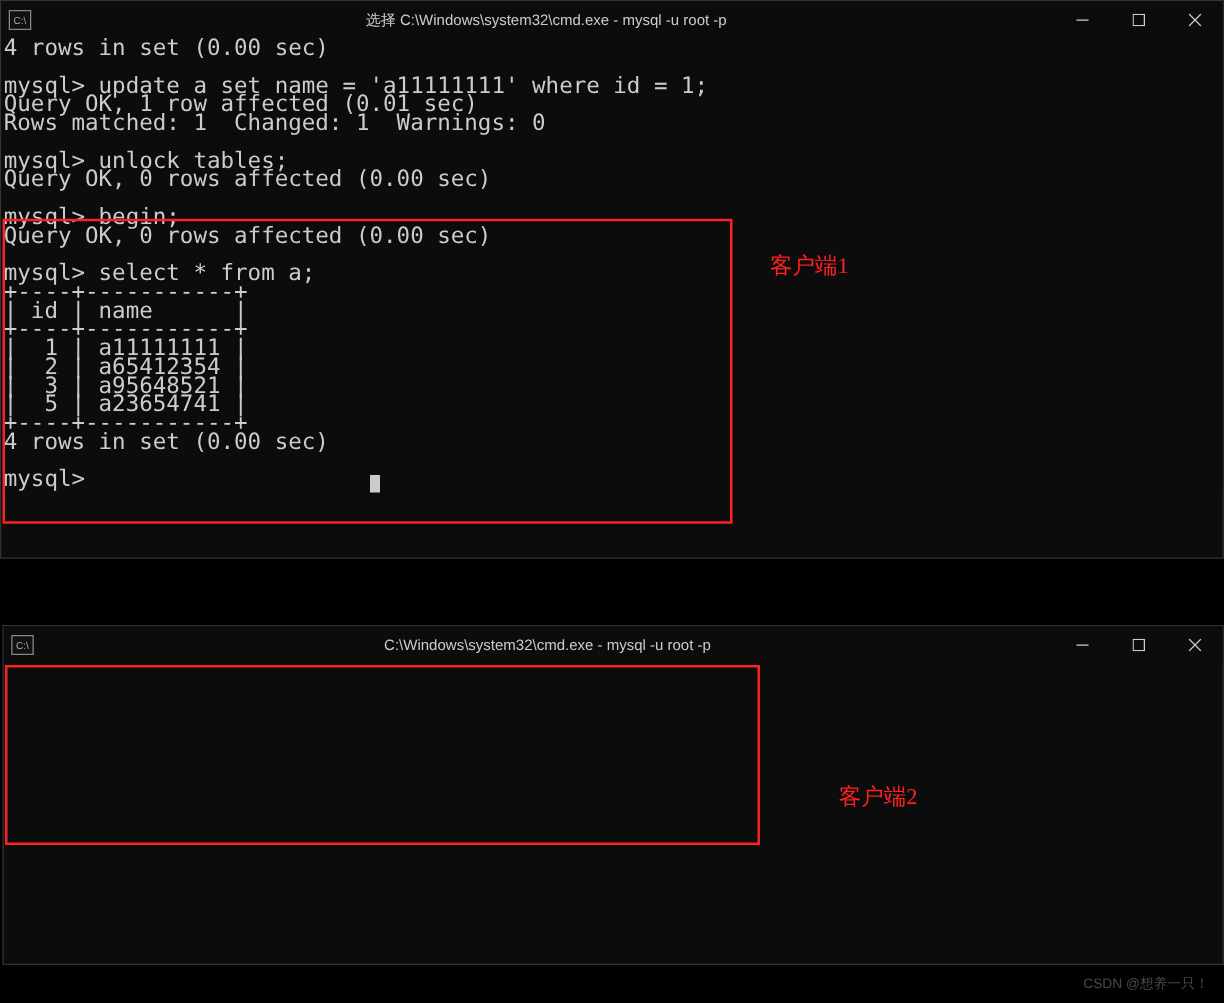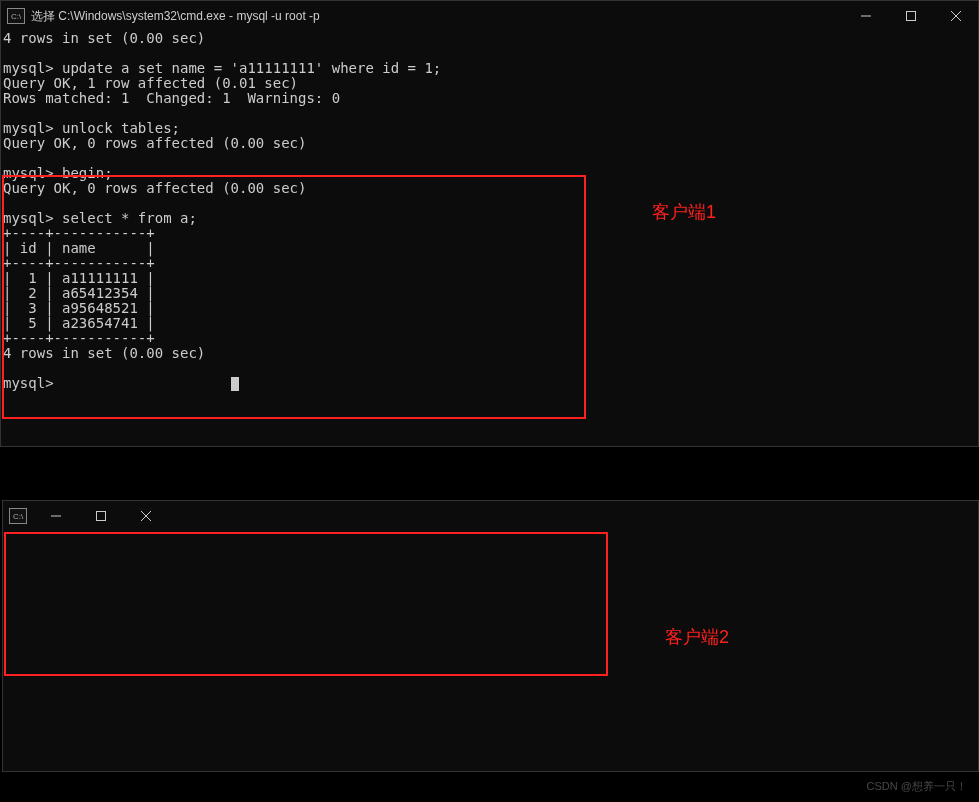--- a/index.html
+++ b/index.html
@@ -34,56 +34,56 @@
     font-size: 8px;
     display: flex;
     align-items: center;
     justify-content: center;
     color: #aaa;
     background: #111;
   }
   .titlebar .title-text {
     flex: 1;
     white-space: nowrap;
+    text-align: center;
   }
   .win-controls {
     display: flex;
     height: 100%;
   }
   .win-btn {
     width: 45px;
     height: 100%;
     display: flex;
     align-items: center;
     justify-content: center;
     color: #ccc;
     font-size: 12px;
     font-family: "Segoe UI", sans-serif;
   }
   .win-btn svg { pointer-events: none; }
   .terminal-body {
     background: #0c0c0c;
     color: #ccc;
-    font-size: 14px;
+    font-size: 18px;
     line-height: 15px;
     padding: 0 2px;
     white-space: pre;
     font-family: "NSimSun","SimSun","Consolas",monospace;
   }
   .redbox {
     position: absolute;
     border: 2px solid #ff2020;
     pointer-events: none;
   }
   .annot {
     position: absolute;
     color: #ff2020;
-    font-family: Liberation Sans, sans-serif;
+    font-family: Liberation Serif, serif;
     font-size: 18px;
-    margin-left: 36px;
   }
   .cursor-block {
     display: inline-block;
     background: #ccc;
     width: 8px;
     height: 14px;
     vertical-align: text-bottom;
   }
   .watermark {
     position: absolute;
@@ -145,20 +145,21 @@
 <span></span>
 <span>mysql&gt; </span>                    <span class="cursor-block"></span></div>
 </div>
 
 <div class="redbox" style="left:2px; top:175px; width:580px; height:240px;"></div>
 <div class="annot" style="left:616px; top:200px;">客户端1</div>
 
 <div class="window" style="left:2px; top:500px; width:975px; height:270px;">
   <div class="titlebar">
     <div class="icon">C:\</div>
+    <div class="title-text">C:\Windows\system32\cmd.exe - mysql  -u root -p</div>
     <div class="win-controls">
       <div class="win-btn">
         <svg width="10" height="10">
             <line x1="0" y1="5" x2="10" y2="5" stroke="#ccc" stroke-width="1"></line>
           </svg>
       </div>
       <div class="win-btn">
         <svg width="10" height="10">
             <rect x="0.5" y="0.5" width="9" height="9" fill="none" stroke="#ccc" stroke-width="1"></rect>
           </svg>
@@ -167,15 +168,15 @@
         <svg width="10" height="10">
             <line x1="0" y1="0" x2="10" y2="10" stroke="#ccc" stroke-width="1"></line>
             <line x1="10" y1="0" x2="0" y2="10" stroke="#ccc" stroke-width="1"></line>
           </svg>
       </div>
     </div>
   </div>
 </div>
 
 <div class="redbox" style="left:4px; top:532px; width:600px; height:140px;"></div>
-<div class="annot" style="left:629px; top:625px;">客户端2</div>
+<div class="annot" style="left:671px; top:625px;">客户端2</div>
 
 <div class="watermark">CSDN @想养一只！</div>
 
 </body></html>

